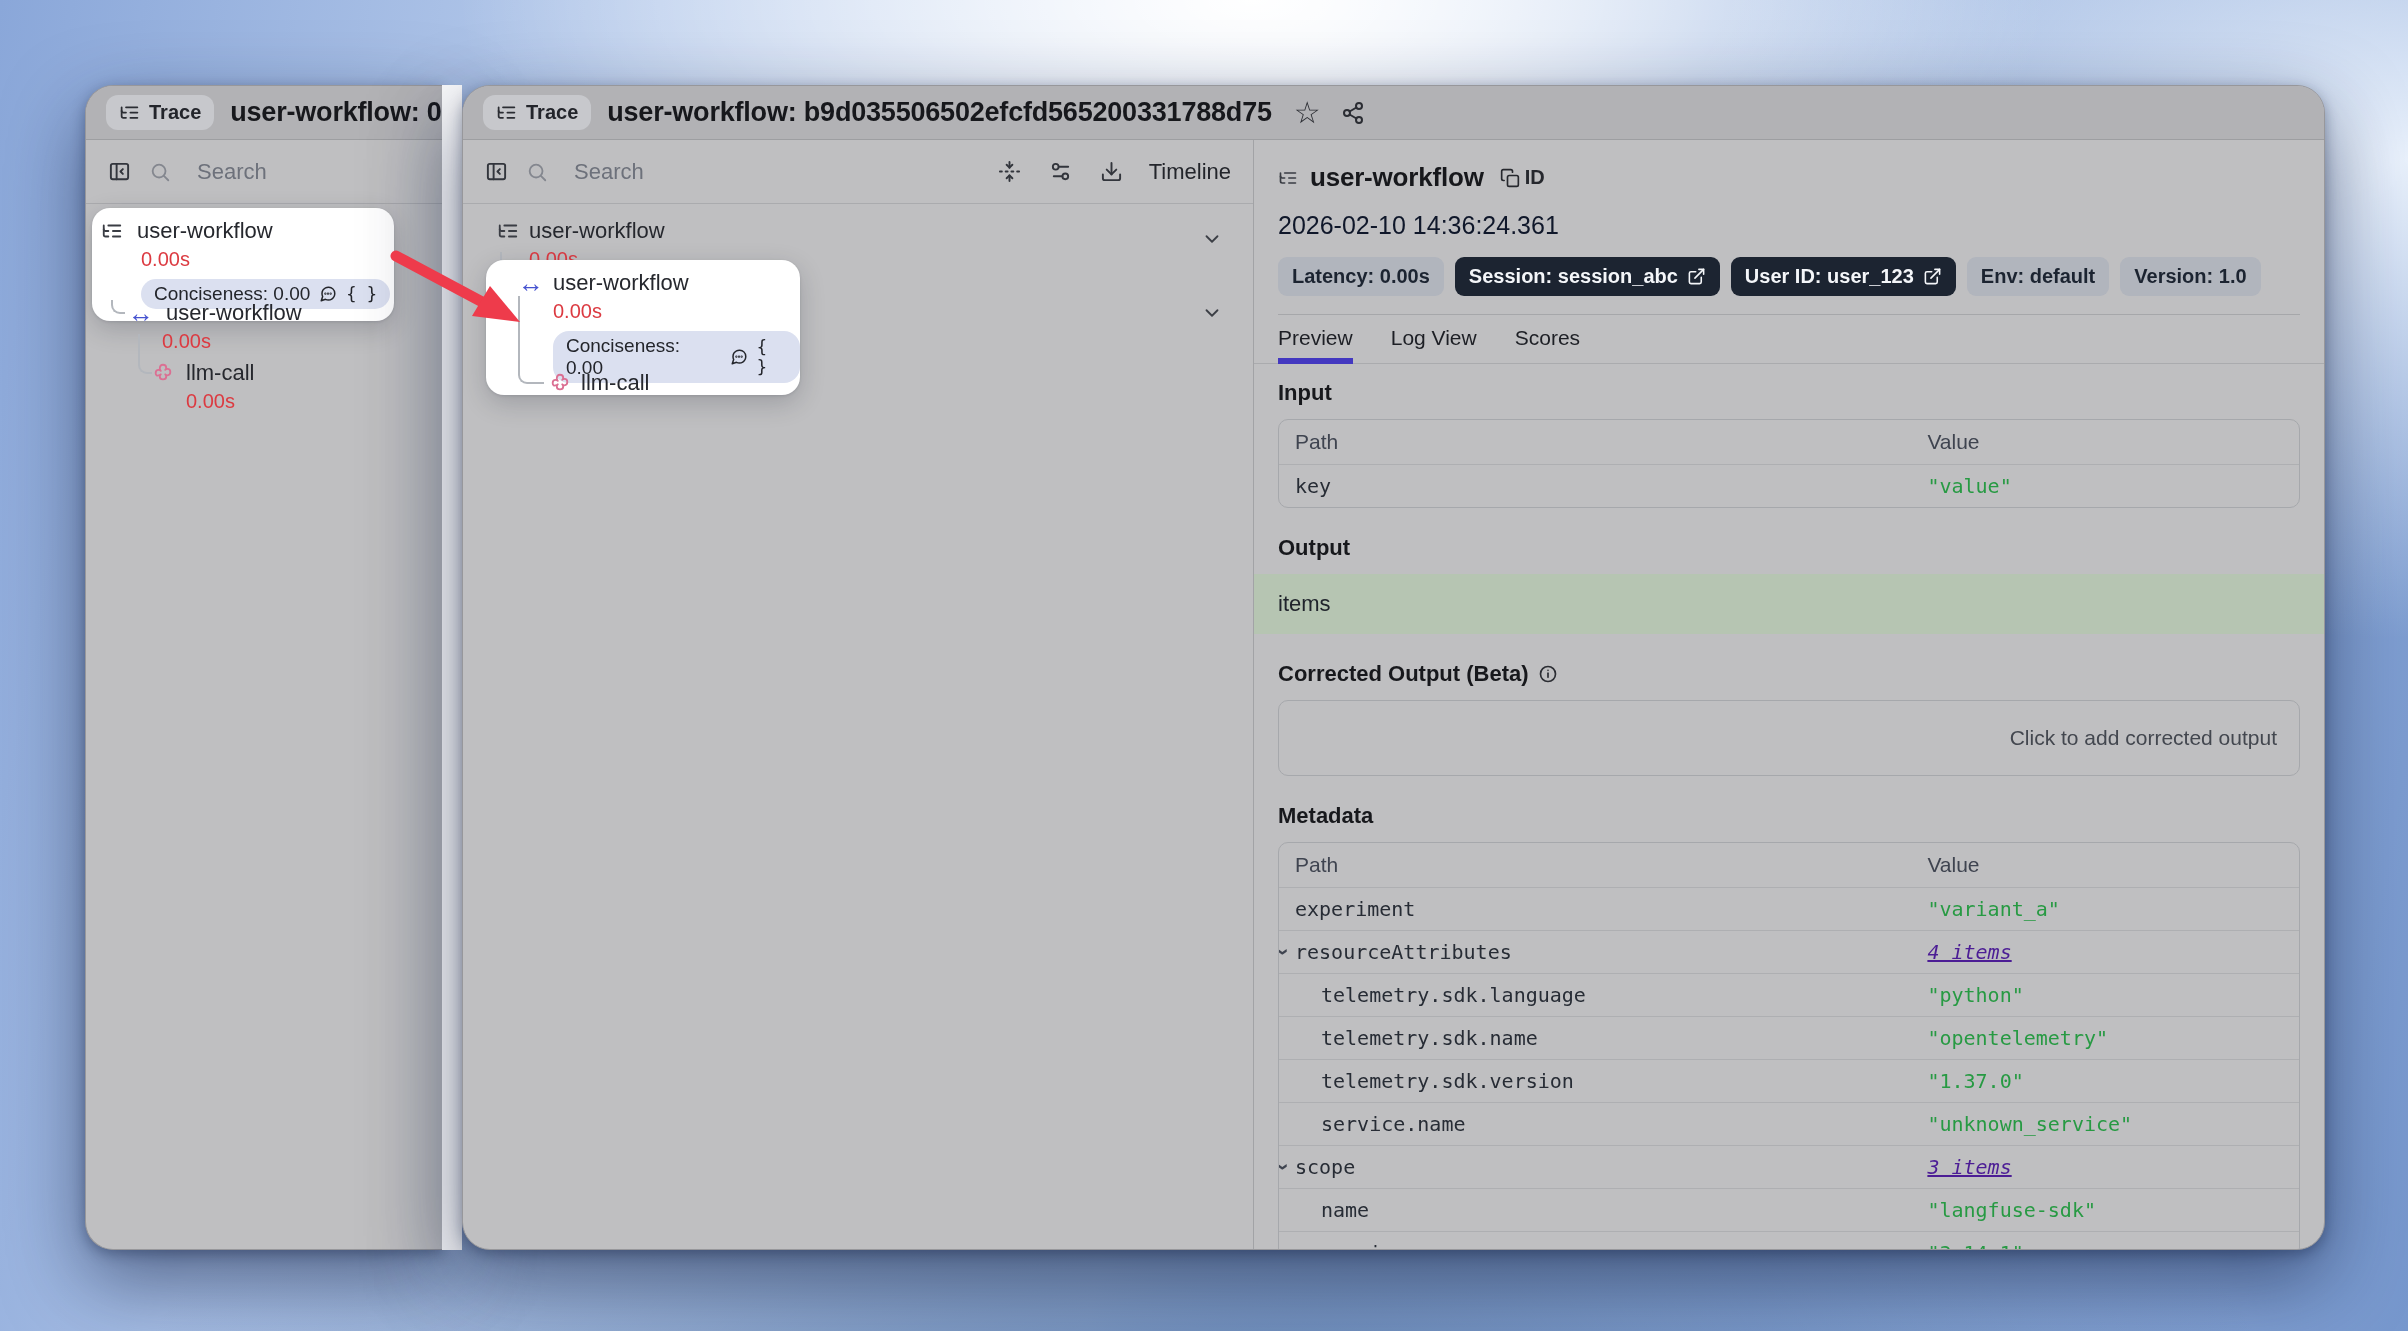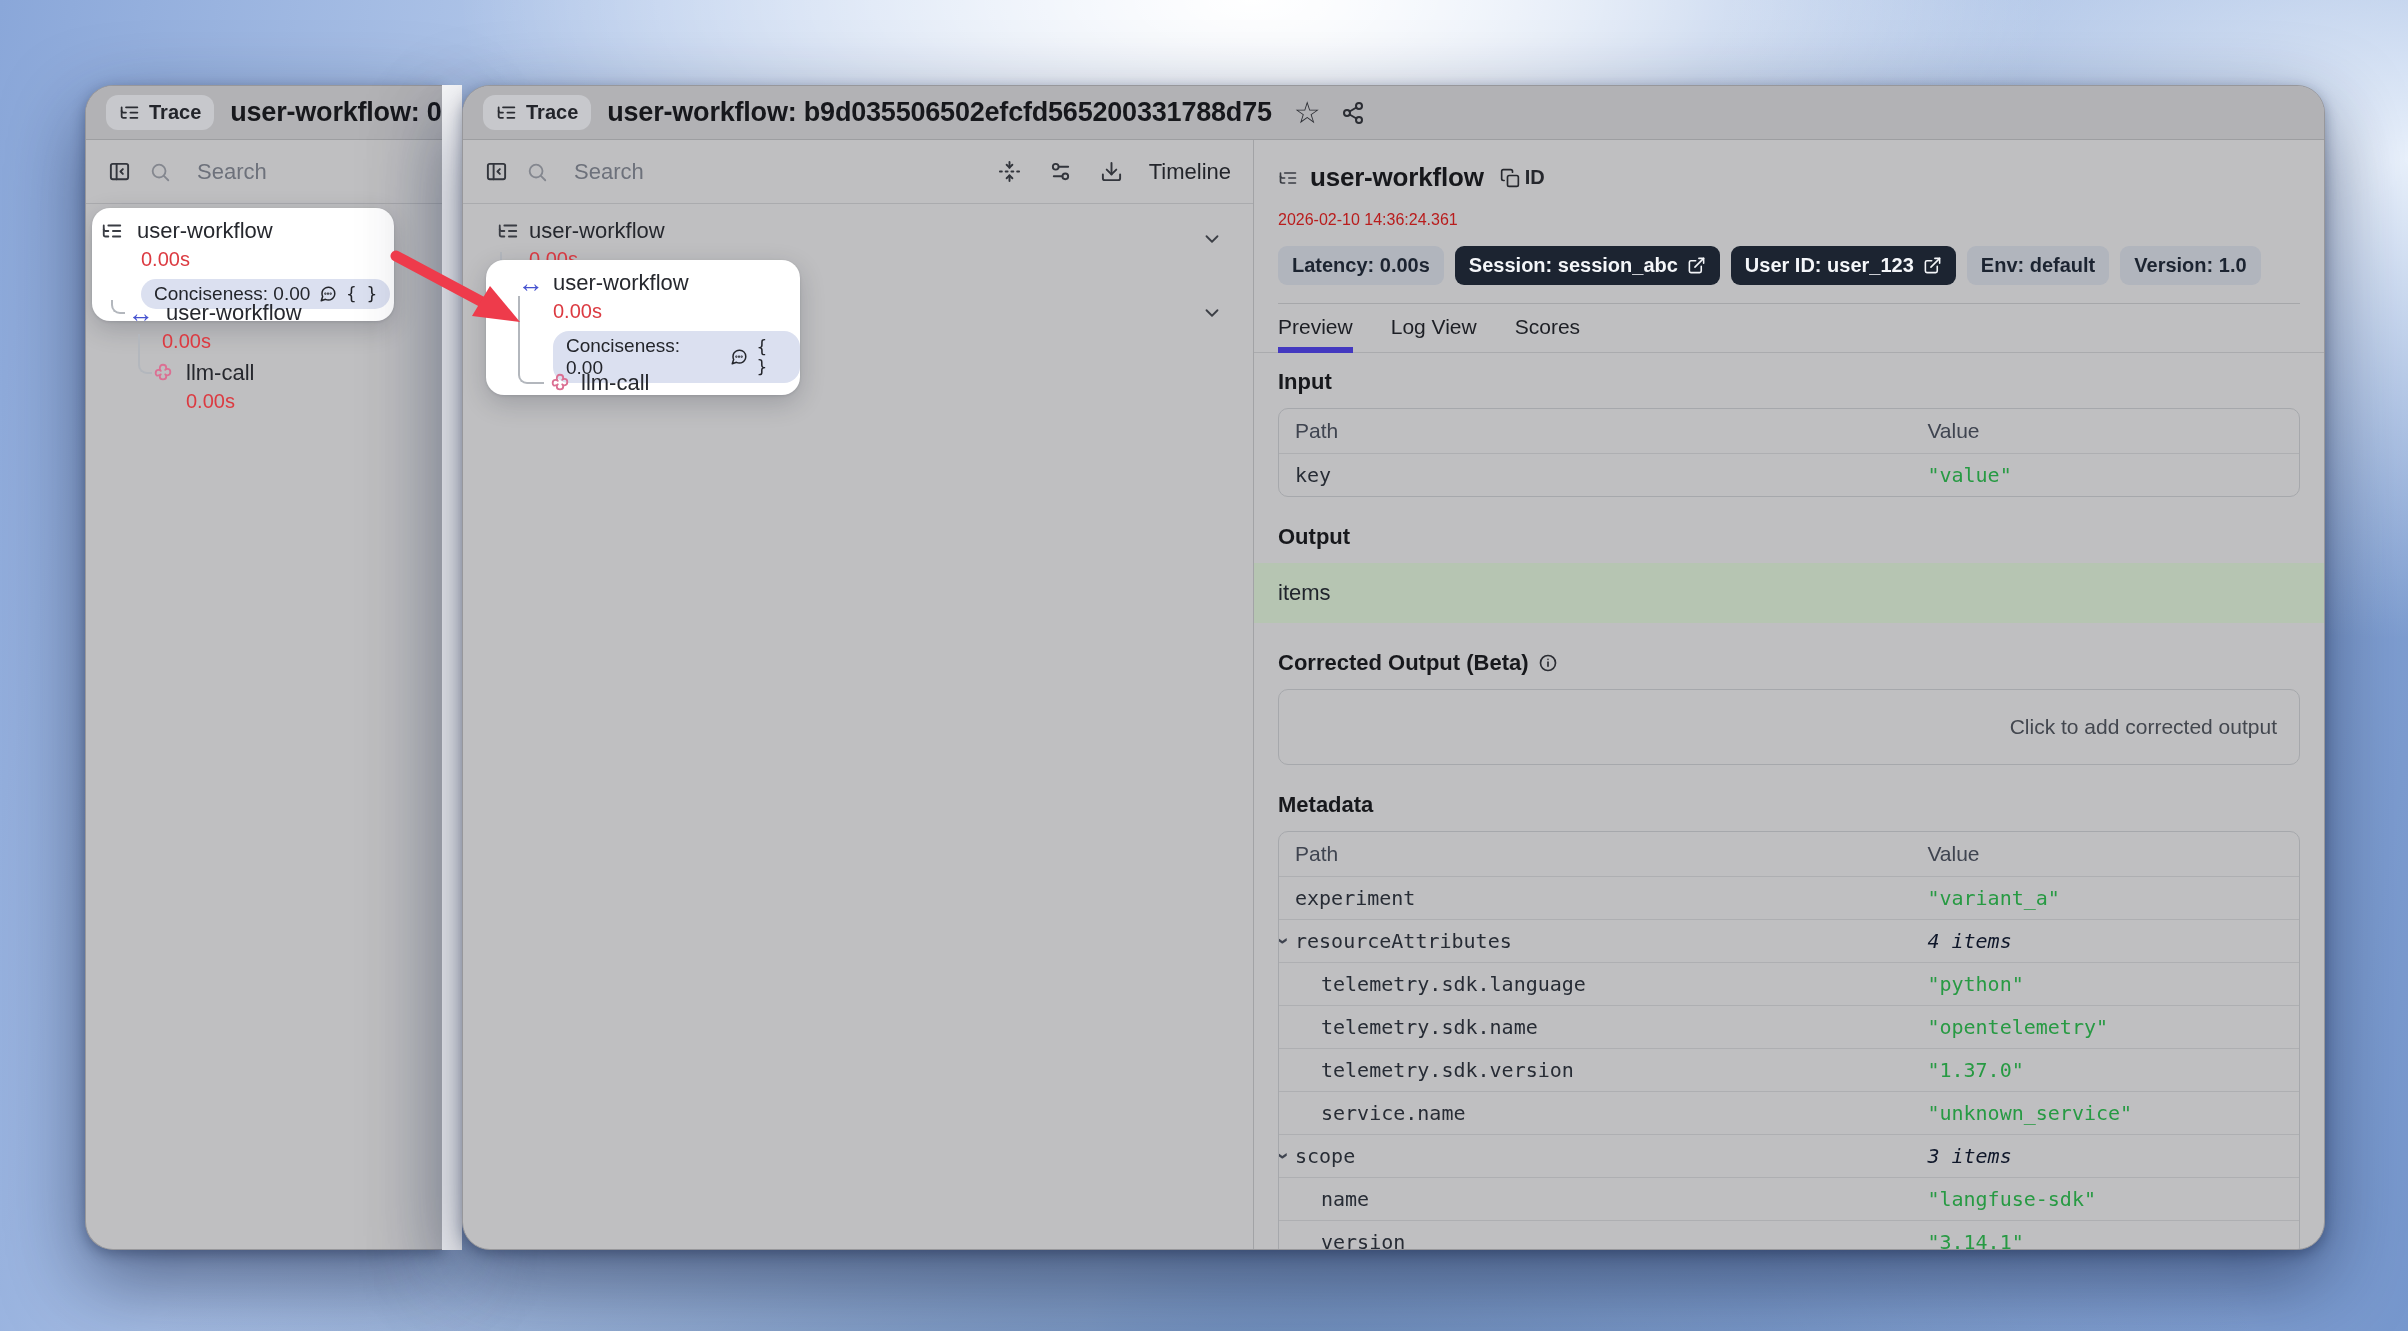--- a/index.html
+++ b/index.html
@@ -77,21 +77,21 @@
   .move-icon { font-size:26px; font-weight:700; color:#4653d0; line-height:1; flex:none; }
   .clover-icon { color:#db7093; flex:none; display:inline-flex; }
   .ltree-icon { color:#3a3d44; flex:none; display:inline-flex; }
 
   
   .detail-panel { flex:1; display:flex; flex-direction:column; overflow:hidden; }
   .dp-header { padding:22px 24px 0 24px; }
   .dp-title-row { display:flex; align-items:center; gap:12px; color:#17181c; }
   .dp-title { font-size:26px; font-weight:700; letter-spacing:-0.2px; }
   .id-chip { display:inline-flex; align-items:center; gap:5px; color:#26282e; font-size:20px; font-weight:600; margin-left:4px; }
-  .dp-timestamp { margin-top:18px; font-size:16px; color:#b91c1c; }
+  .dp-timestamp { margin-top:18px; font-size:25px; color:#0f172a; }
   .badge-row { display:flex; gap:11px; margin-top:17px; }
   .badge {
     display:inline-flex; align-items:center; gap:9px; border-radius:9px;
     padding:8px 14px; font-size:20px; font-weight:700; white-space:nowrap;
   }
   .badge.light { background:#b1b5bd; color:#1c2431; }
   .badge.dark  { background:#1c2431; color:#f4f6f9; }
   .dp-sep { border-bottom:1px solid #a6a7aa; margin-top:18px; }
 
   .tab-row { display:flex; gap:38px; padding:0 24px; border-bottom:1px solid #aaabae; }
@@ -107,21 +107,21 @@
   .kv-row:last-child { border-bottom:none; }
   .kv-head { font-size:21px; color:#3f4450; }
   .kv-head > div { padding:10px 16px; }
   .kv-cell-path { padding:9px 16px; font-family:"DejaVu Sans Mono", monospace; font-size:20px; color:#272c35; }
   .kv-cell-path[data-indent="1"] { padding-left:16px; }
   .kv-cell-path[data-indent="2"] { padding-left:42px; }
   .caret { display:inline-block; width:24px; margin-left:-24px; color:#3f4450; font-family:"Liberation Sans",sans-serif; font-size:22px; line-height:1; text-align:center; }
   .caret[data-caret="down"]::before { content:"\203A"; font-weight:600; display:inline-block; transform:rotate(90deg); }
   .kv-cell-val { padding:9px 16px; font-family:"DejaVu Sans Mono", monospace; font-size:20px; }
   .kv-cell-val[data-kind="string"] { color:#279a43; }
-  .kv-cell-val[data-kind="items"] { color:#0f172a; font-style:italic; }
+  .kv-cell-val[data-kind="items"] { color:#4c1d95; font-style:italic;text-decoration:underline; }
 
   .output-band { margin:13px -24px 0 -24px; background:#b6c5b2; padding:17px 24px; font-size:22px; color:#20242c; }
   .corrected-box {
     margin-top:13px; border:1px solid #a6a8ac; border-radius:10px; height:76px;
     display:flex; align-items:center; justify-content:flex-end; padding:0 22px;
     font-size:21px; color:#43474f;
   }
 
   
   #annotation-arrow { position:absolute; left:386px; top:242px; z-index:50; }

